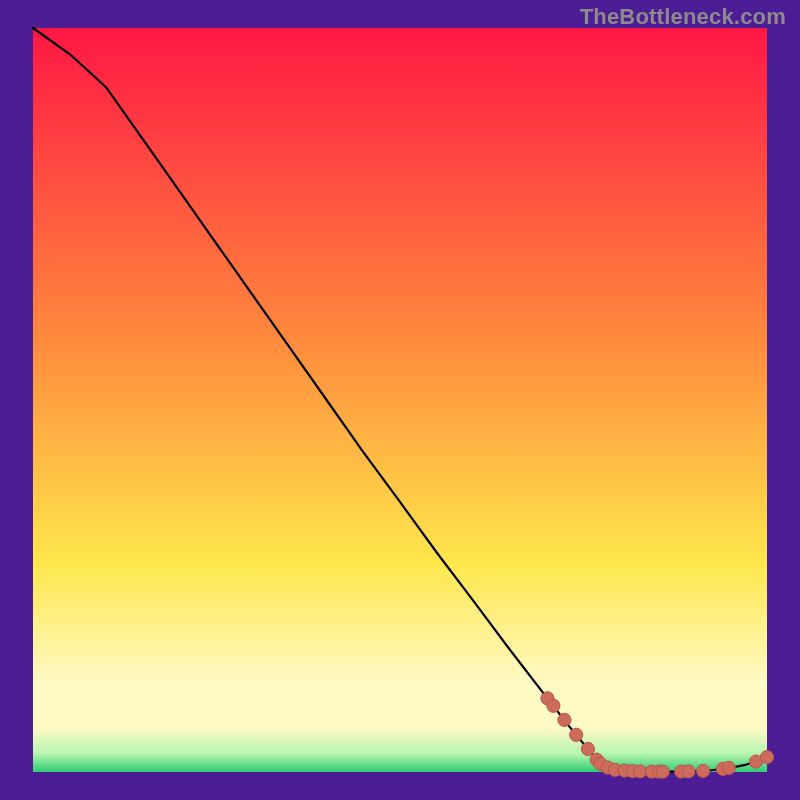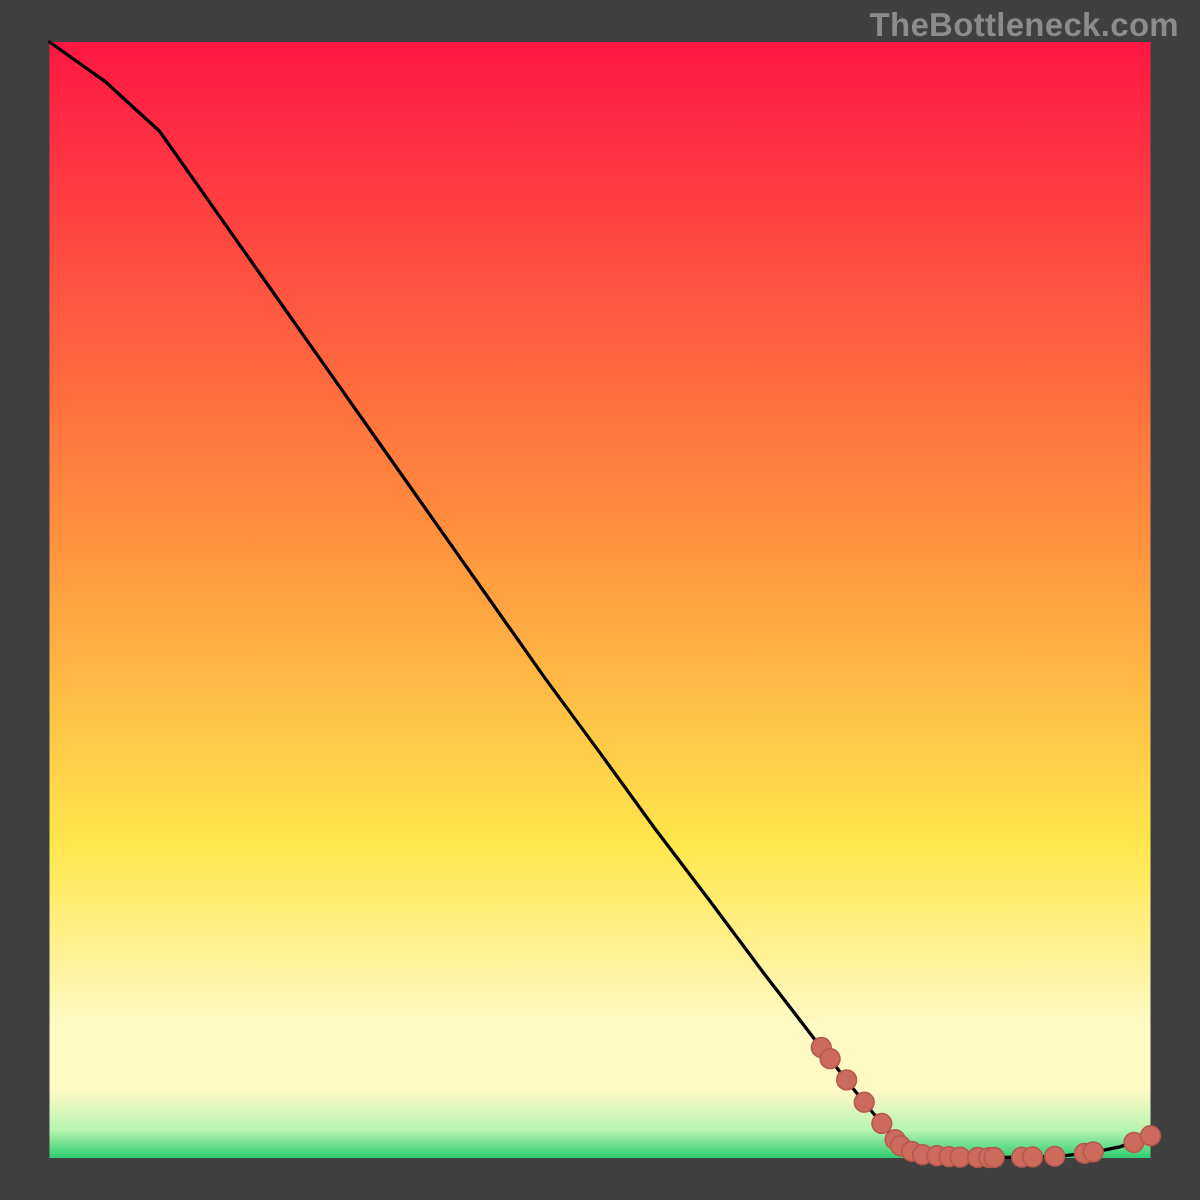--- a/index.html
+++ b/index.html
@@ -9,21 +9,21 @@
     height: 800px;
     background: #000;
     overflow: hidden;
   }
   .frame {
     position: absolute;
     left: 0;
     top: 0;
     width: 800px;
     height: 800px;
-    background: #404040;
+    background: #4c1d95;
   }
   .watermark {
     position: absolute;
     top: 4px;
     right: 14px;
     font-family: Arial, Helvetica, sans-serif;
     font-size: 22px;
     font-weight: 600;
     color: #8d8b8b;
     letter-spacing: 0.2px;

